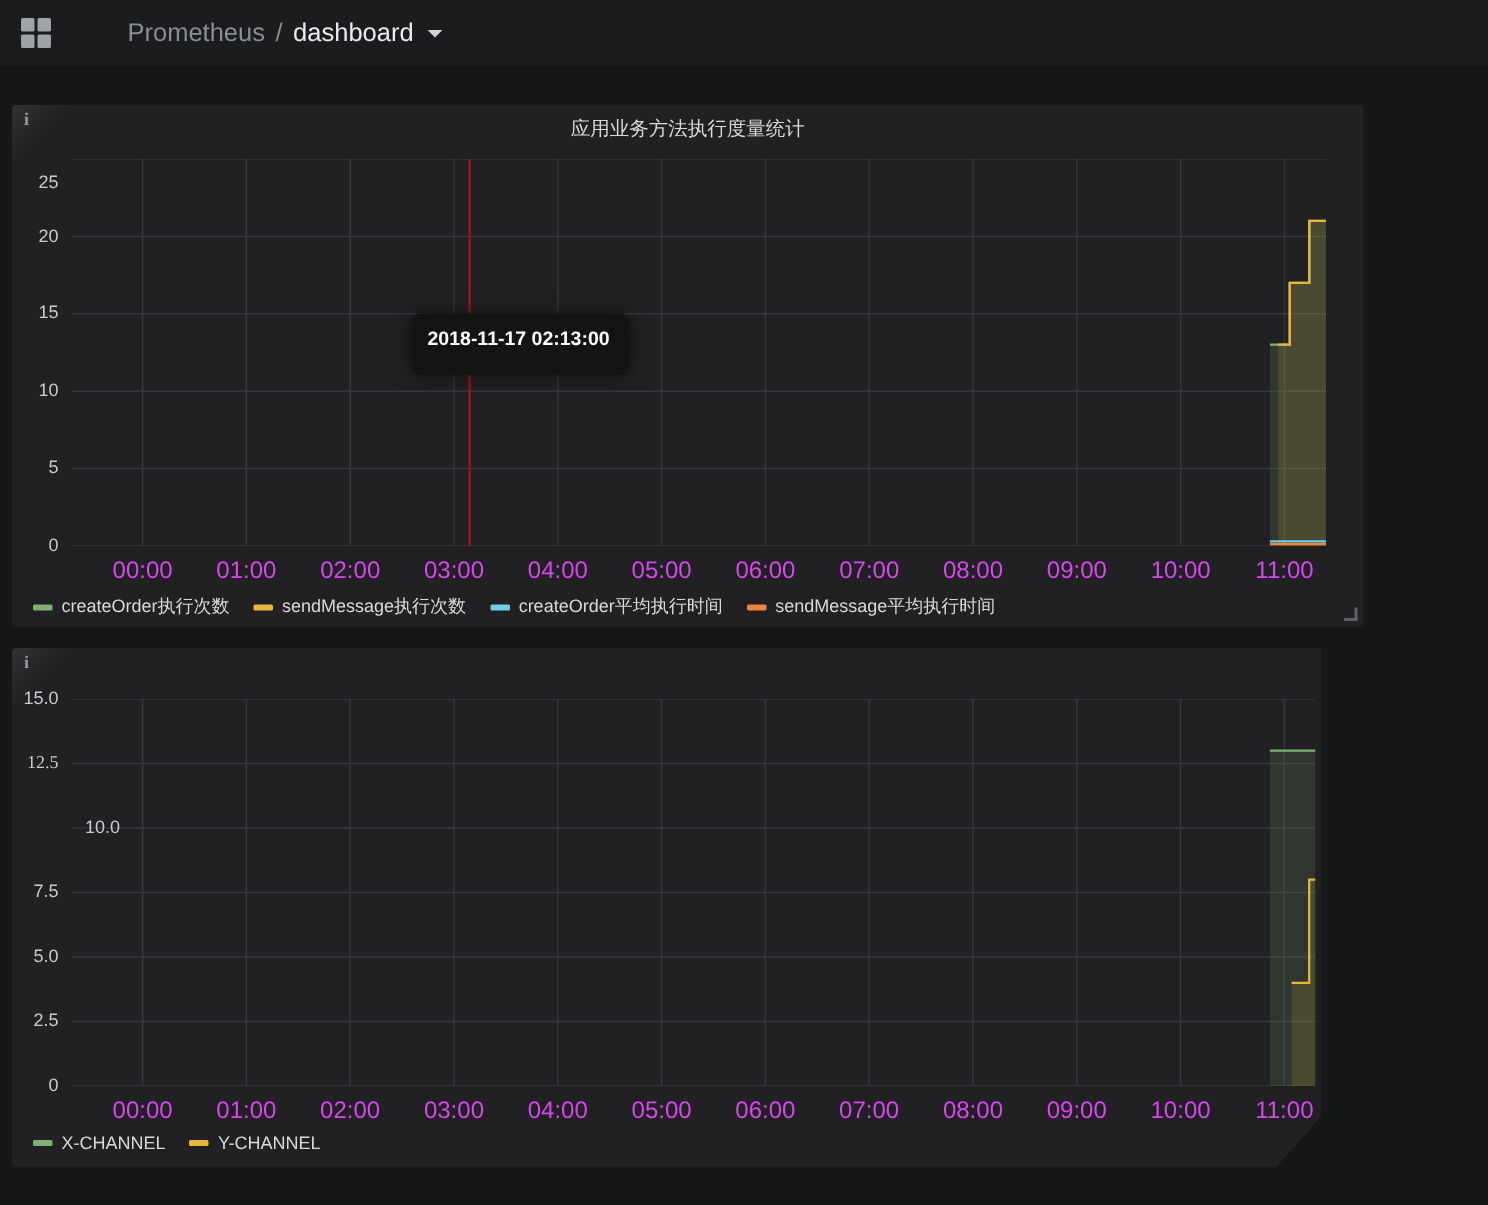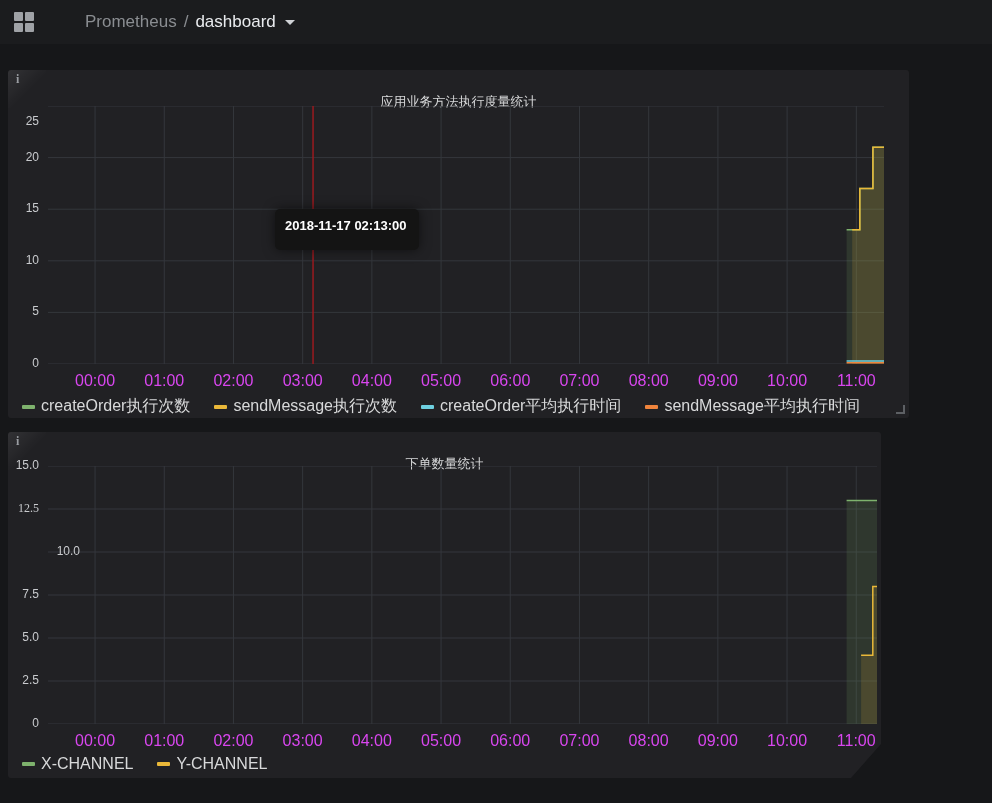--- a/index.html
+++ b/index.html
@@ -25,39 +25,39 @@
     display:inline-block;margin-left:9px;width:0;height:0;
     border-left:5px solid transparent;border-right:5px solid transparent;
     border-top:5px solid #cfd2d6;
   }
   
   .panel{position:absolute;background:#212124;border-radius:3px;}
   #panel-0{left:8px;top:70px;width:901px;height:348px;}
   #panel-1{left:8px;top:432px;width:873px;height:346px;
     clip-path:polygon(0 0,100% 0,100% 312px,calc(100% - 30px) 100%,0 100%);}
   .panel-title{
-    position:absolute;top:23px;left:0;width:100%;text-align:center;
+    position:absolute;top:7px;left:0;width:100%;text-align:center;
     font-size:13px;color:#d8d9da;cursor:pointer;
   }
   .corner-info{
     position:absolute;left:0;top:0;width:38px;height:38px;
     background:linear-gradient(135deg,rgba(255,255,255,0.08) 0%,rgba(255,255,255,0) 55%);
     border-top-left-radius:3px;cursor:pointer;
   }
   .corner-info .i{
     position:absolute;left:8px;top:2px;
     font:bold 12px "Liberation Serif","DejaVu Serif",serif;color:#9a9da2;
   }
   .plot{position:absolute;}
   #plot-0{left:40px;top:36px;width:836px;height:258px;}
   #plot-1{left:40px;top:34px;width:829px;height:258px;}
   .ytick{position:absolute;left:0;width:31px;text-align:right;font-size:12px;color:#c9cbce;}
   .xtick{position:absolute;transform:translateX(-50%);font-size:16px;color:#d946ef;white-space:nowrap;}
   
-  .legend{position:absolute;left:14px;display:flex;gap:24px;font-size:16px;color:#d8d9da;}
+  .legend{position:absolute;left:14px;display:flex;gap:16px;font-size:12px;color:#d8d9da;}
   #legend-0{top:326px;}
   #legend-1{top:323px;}
   .legend-item{display:flex;align-items:center;gap:6px;cursor:pointer;white-space:nowrap;}
   .series-dash{width:13px;height:4px;border-radius:1px;flex:0 0 auto;}
   
   .tooltip{
     position:absolute;left:267px;top:139px;z-index:5;
     background:#141414;border-radius:5px;padding:9px 13px 10px 10px;
     box-shadow:0 0 12px rgba(0,0,0,0.55);
   }
@@ -160,21 +160,20 @@
     <div class="xtick" style="left: 640.702px; top: 302px;">08:00</div>
     <div class="xtick" style="left: 709.907px; top: 302px;">09:00</div>
     <div class="xtick" style="left: 779.113px; top: 302px;">10:00</div>
     <div class="xtick" style="left: 848.318px; top: 302px;">11:00</div>
   </div>
 
 <div class="panel" id="panel-1">
   <div class="corner-info">
     <span class="i">i</span>
   </div>
-  <div class="panel-title">下单数量统计</div>
   <div class="plot" id="plot-1"><svg width="829" height="258">
         <line x1="0" y1="258" x2="829" y2="258" stroke="#34373c" stroke-width="1"></line>
         <line x1="0" y1="215" x2="829" y2="215" stroke="#34373c" stroke-width="1"></line>
         <line x1="0" y1="172" x2="829" y2="172" stroke="#34373c" stroke-width="1"></line>
         <line x1="0" y1="129" x2="829" y2="129" stroke="#34373c" stroke-width="1"></line>
         <line x1="0" y1="86" x2="829" y2="86" stroke="#34373c" stroke-width="1"></line>
         <line x1="0" y1="43" x2="829" y2="43" stroke="#34373c" stroke-width="1"></line>
         <line x1="0" y1="0" x2="829" y2="0" stroke="#34373c" stroke-width="1"></line>
         <line x1="47.0550918196995" y1="0" x2="47.0550918196995" y2="258" stroke="#34373c" stroke-width="1"></line>
         <line x1="116.25375626043406" y1="0" x2="116.25375626043406" y2="258" stroke="#34373c" stroke-width="1"></line>

